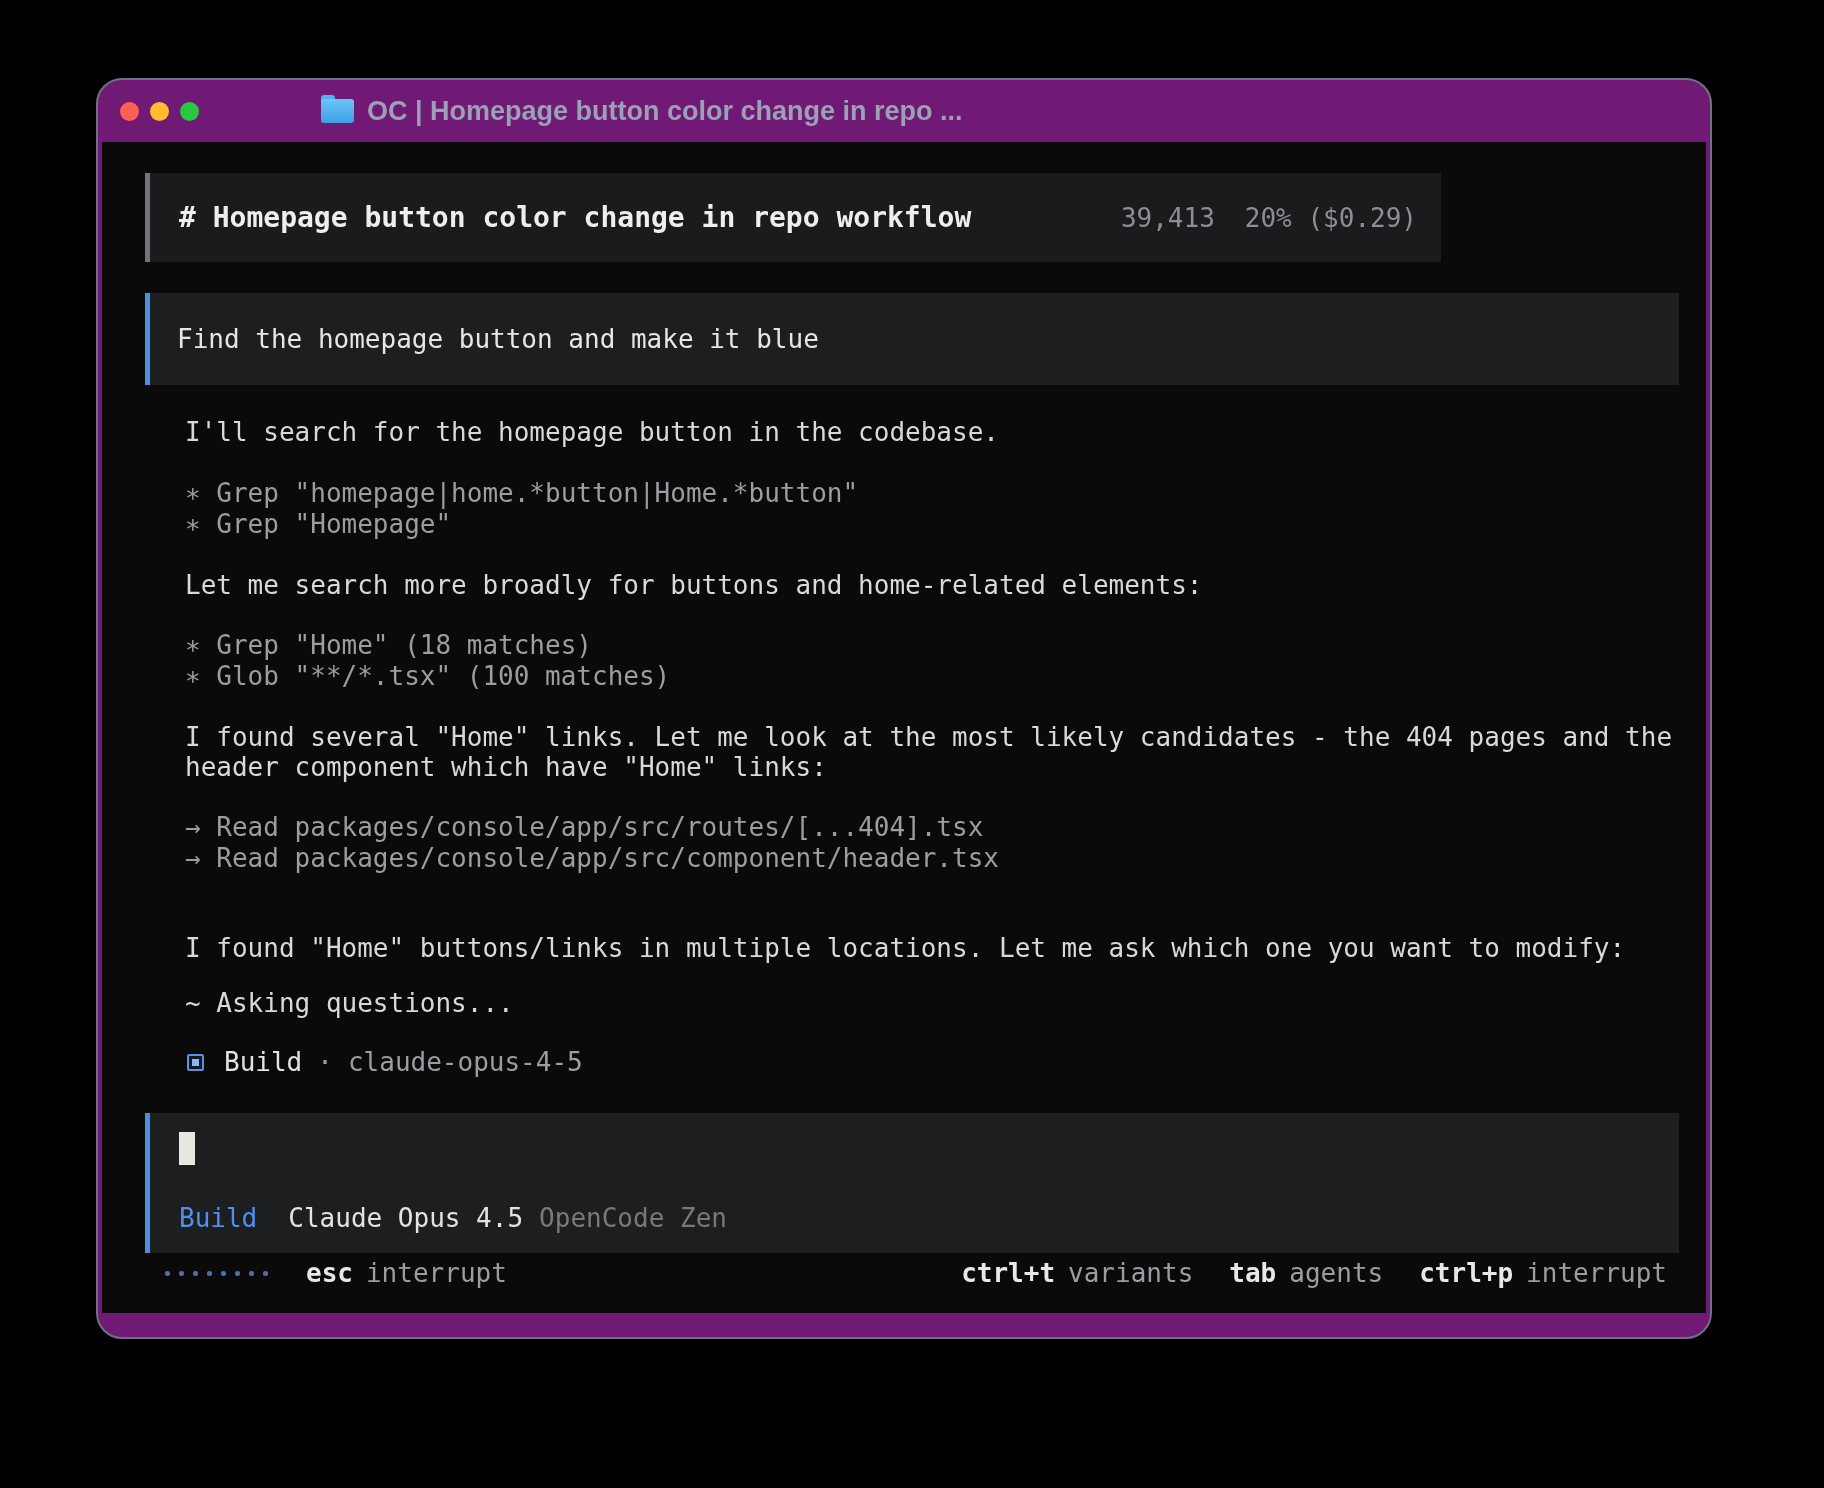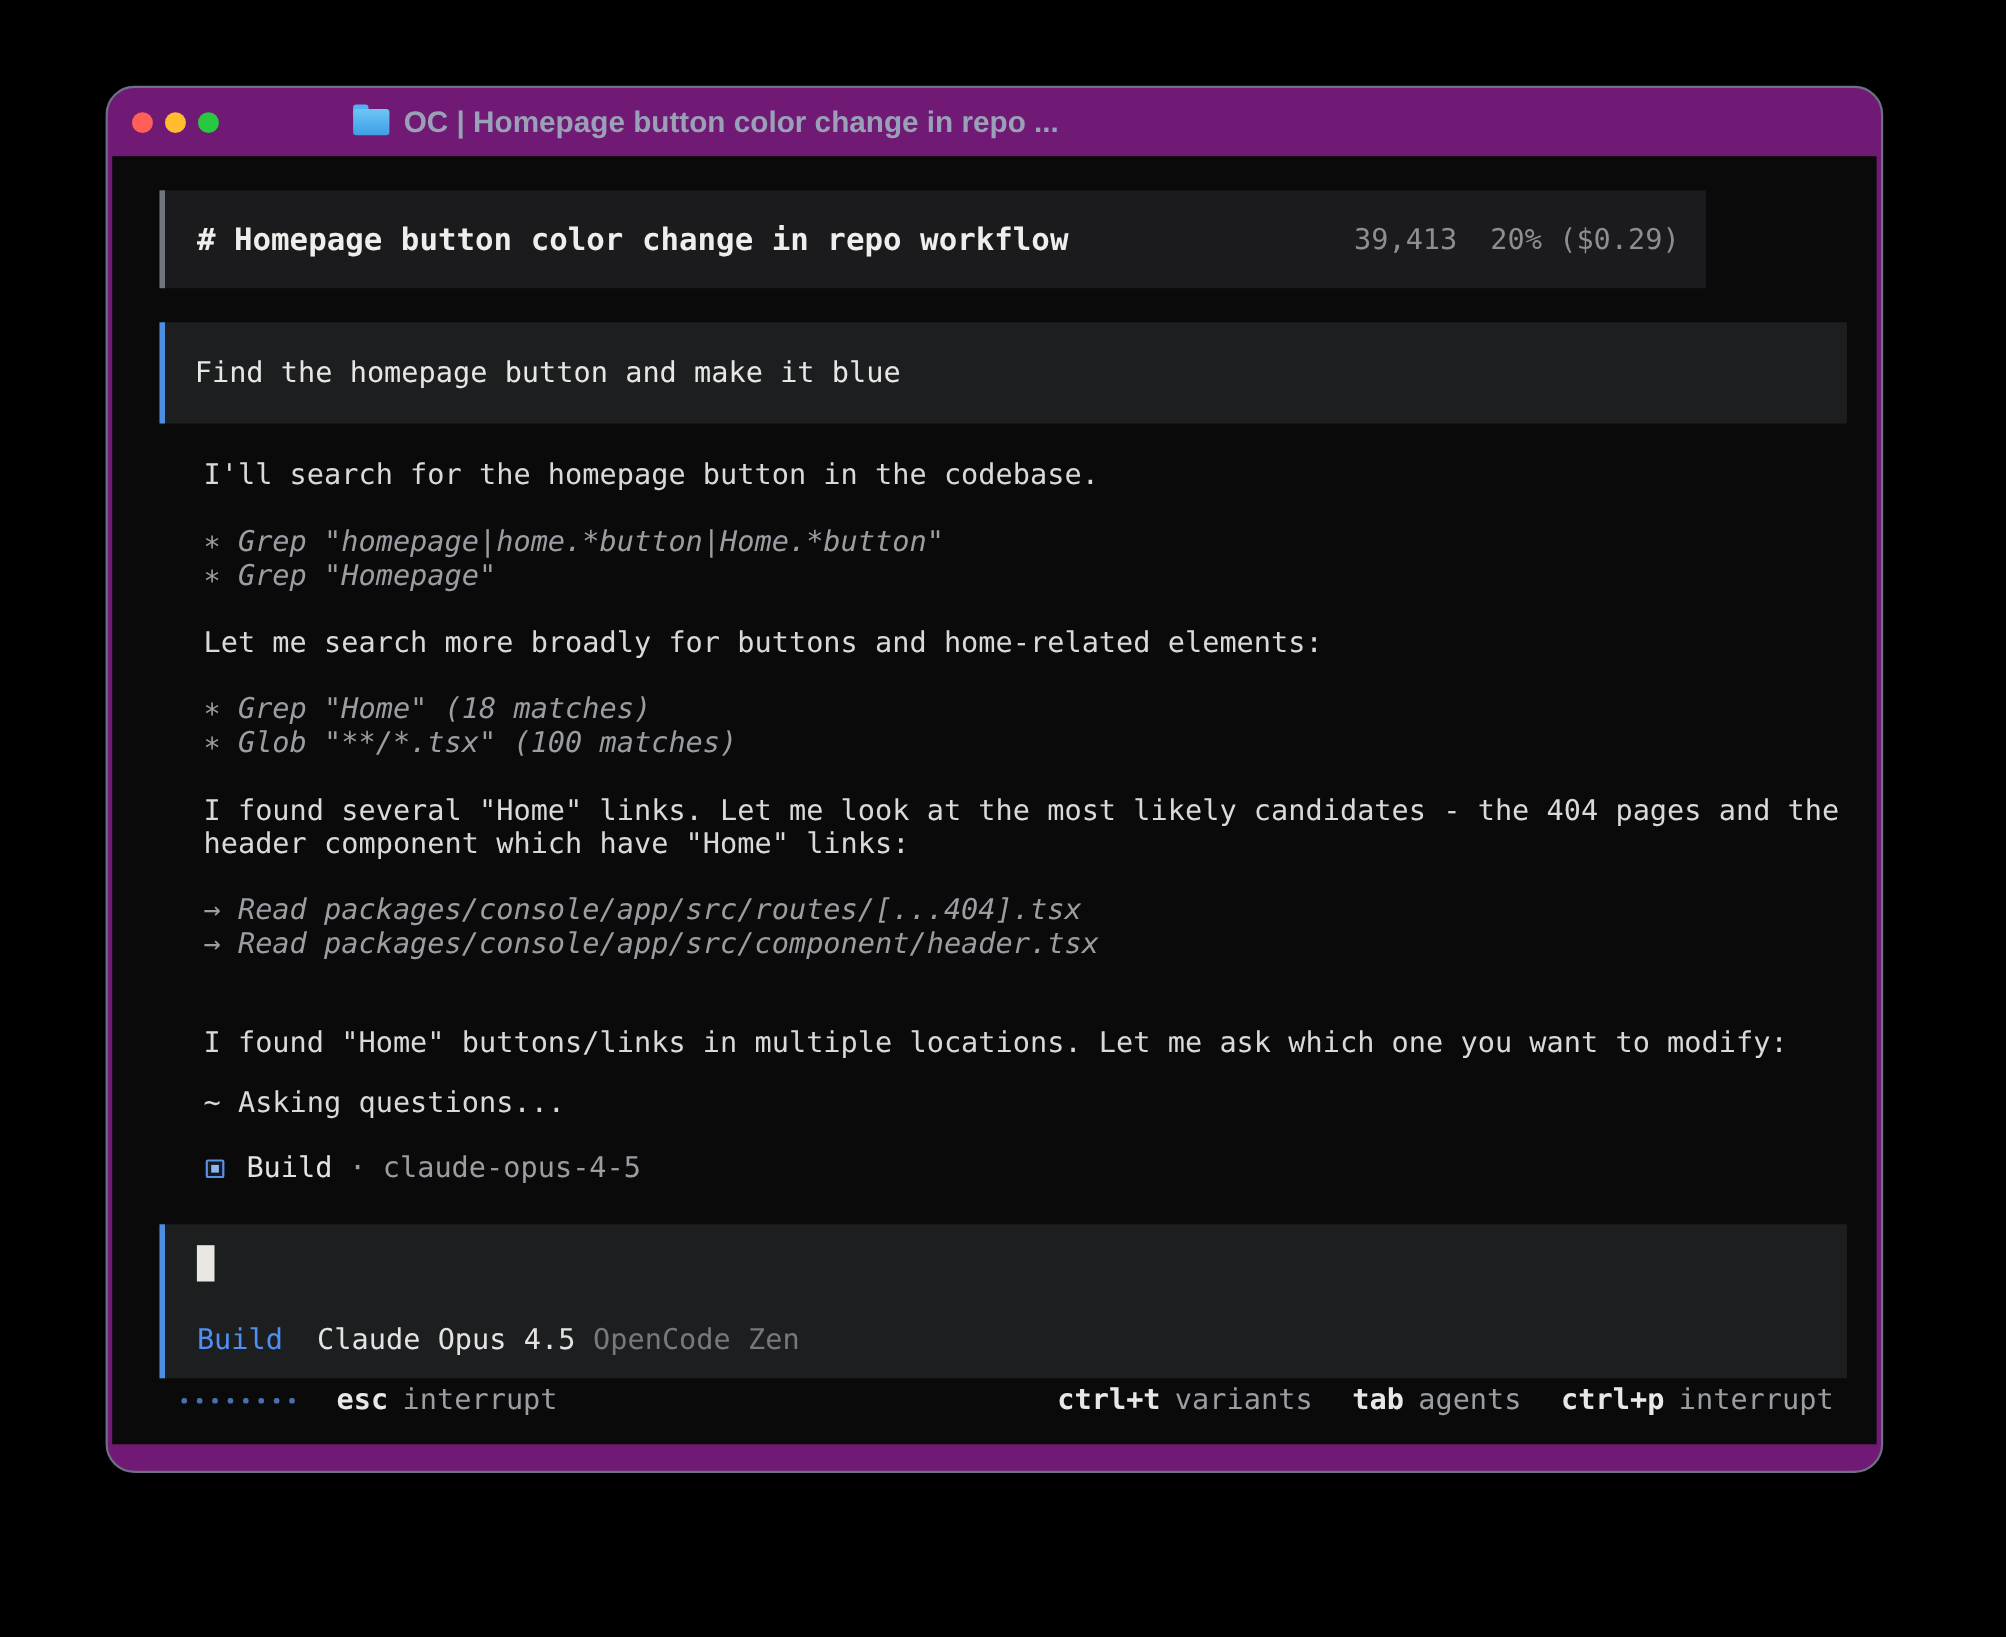--- a/index.html
+++ b/index.html
@@ -31,42 +31,42 @@
     font-size:27px; color:#9aa1b6; margin-left:13px; white-space:nowrap;
   }
 
   
   .content {
     position:absolute; left:4px; right:4px; top:62px; bottom:24px;
     background:#0a0a0b; overflow:hidden;
   }
 
   .header-block {
-    position:absolute; left:43px; top:31px; width:1406px; height:89px;
+    position:absolute; left:43px; top:31px; width:1296px; height:89px;
     background:#1b1b1d; border-left:5px solid #71747a;
     display:flex; align-items:center; justify-content:space-between;
     padding:0 24px 0 29px;
   }
   .header-title { font-size:28px; font-weight:bold; color:#eeeeec; white-space:pre; }
   .header-stats { font-size:26px; color:#8b8e95; white-space:pre; }
   .header-stats .gap { display:inline-block; width:30px; }
 
   .msg-block {
     position:absolute; left:43px; top:151px; width:1534px; height:92px;
     background:#1d1e20; border-left:5px solid #4e8ee0;
     display:flex; align-items:center; padding-left:27px;
     font-size:26px; color:#e6e6e4; white-space:pre;
   }
 
   .tline {
     position:absolute; left:83px; height:30px; line-height:30px;
     font-size:26px; white-space:pre;
   }
   .tline.normal { color:#d9d9d8; }
-  .tline.dim    { color:#9a9da1;font-style:italic; }
+  .tline.dim    { color:#9a9da1; }
 
   .agent-row {
     position:absolute; left:85px; top:905px; height:30px;
     display:flex; align-items:center; font-size:26px;
   }
   .agent-badge {
     width:17px; height:17px; border:2px solid #5c8fe6; border-radius:2px;
     background:#14181f; display:flex; align-items:center; justify-content:center;
   }
   .agent-badge .inner { width:7px; height:7px; background:#8fb6f2; }

